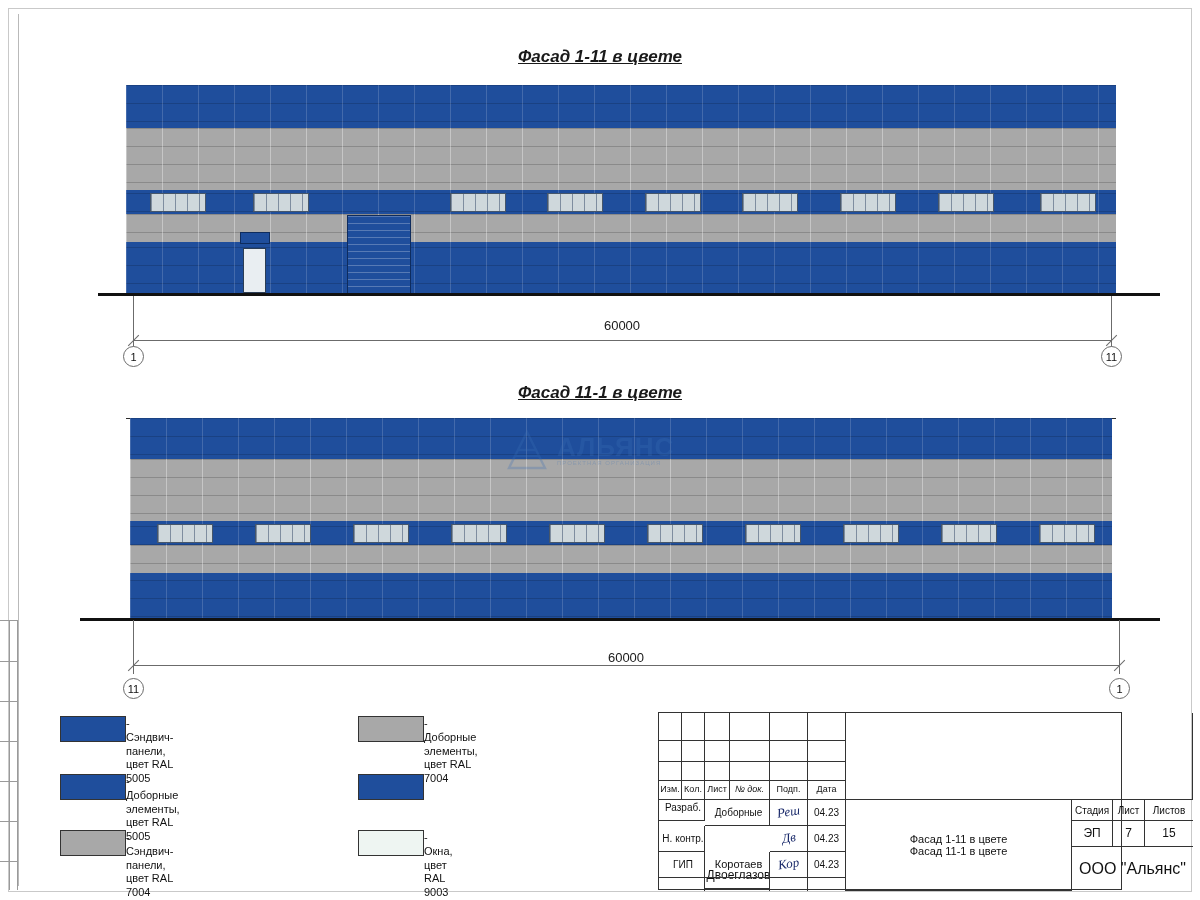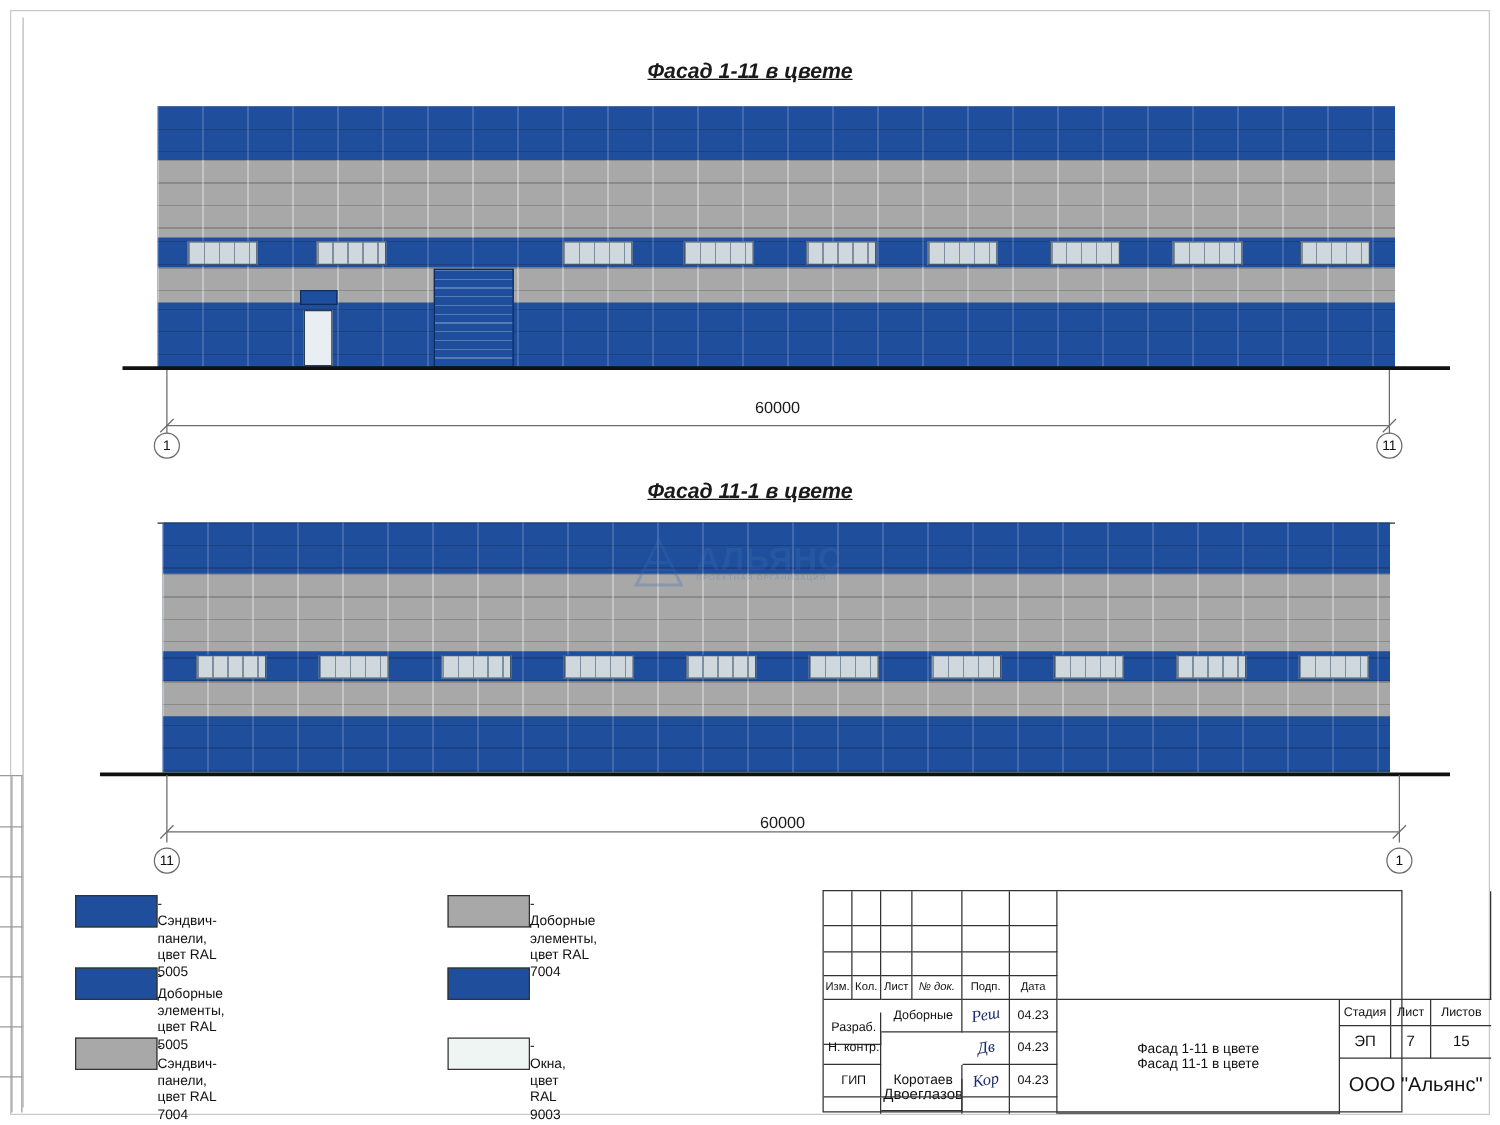--- a/index.html
+++ b/index.html
@@ -396,21 +396,21 @@
     <div class="cell br bb" style="left:111px; top:49px; width:38px; height:19px;"></div>
     <div class="cell br bb" style="left:149px; top:49px; width:38px; height:19px;"></div>
 
     <div class="cell br bb" style="left:0; top:68px; width:23px; height:19px; font-size:9px;">Изм.</div>
     <div class="cell br bb" style="left:23px; top:68px; width:23px; height:19px; font-size:9px;">Кол.</div>
     <div class="cell br bb" style="left:46px; top:68px; width:25px; height:19px; font-size:9px;">Лист</div>
     <div class="cell br bb" style="left:71px; top:68px; width:40px; height:19px; font-size:9px;font-style:italic;">№ док.</div>
     <div class="cell br bb" style="left:111px; top:68px; width:38px; height:19px; font-size:9px;">Подп.</div>
     <div class="cell br bb" style="left:149px; top:68px; width:38px; height:19px; font-size:9px;">Дата</div>
 
-    <div class="cell br bb left-al" style="left:0; top:97px; width:46px; height:26px; font-size:10px;">Разраб.</div>
+    <div class="cell br bb left-al" style="left:0; top:82px; width:46px; height:26px; font-size:10px;">Разраб.</div>
     <div class="cell br bb left-al" style="left:46px; top:87px; width:65px; height:26px; font-size:10px;">Доборные</div>
     <div class="cell br bb" style="left:111px; top:87px; width:38px; height:26px;">
         <span class="sign">Реш</span>
       </div>
     <div class="cell br bb" style="left:149px; top:87px; width:38px; height:26px; font-size:10px;">04.23</div>
 
     <div class="cell br bb left-al" style="left:0; top:113px; width:46px; height:26px; font-size:10px;">Н. контр.</div>
     <div class="cell br bb left-al" style="left:46px; top:113px; width:65px; height:26px; font-size:12px;margin-top:37px;">Двоеглазов</div>
     <div class="cell br bb" style="left:111px; top:113px; width:38px; height:26px;">
         <span class="sign">Дв</span>

